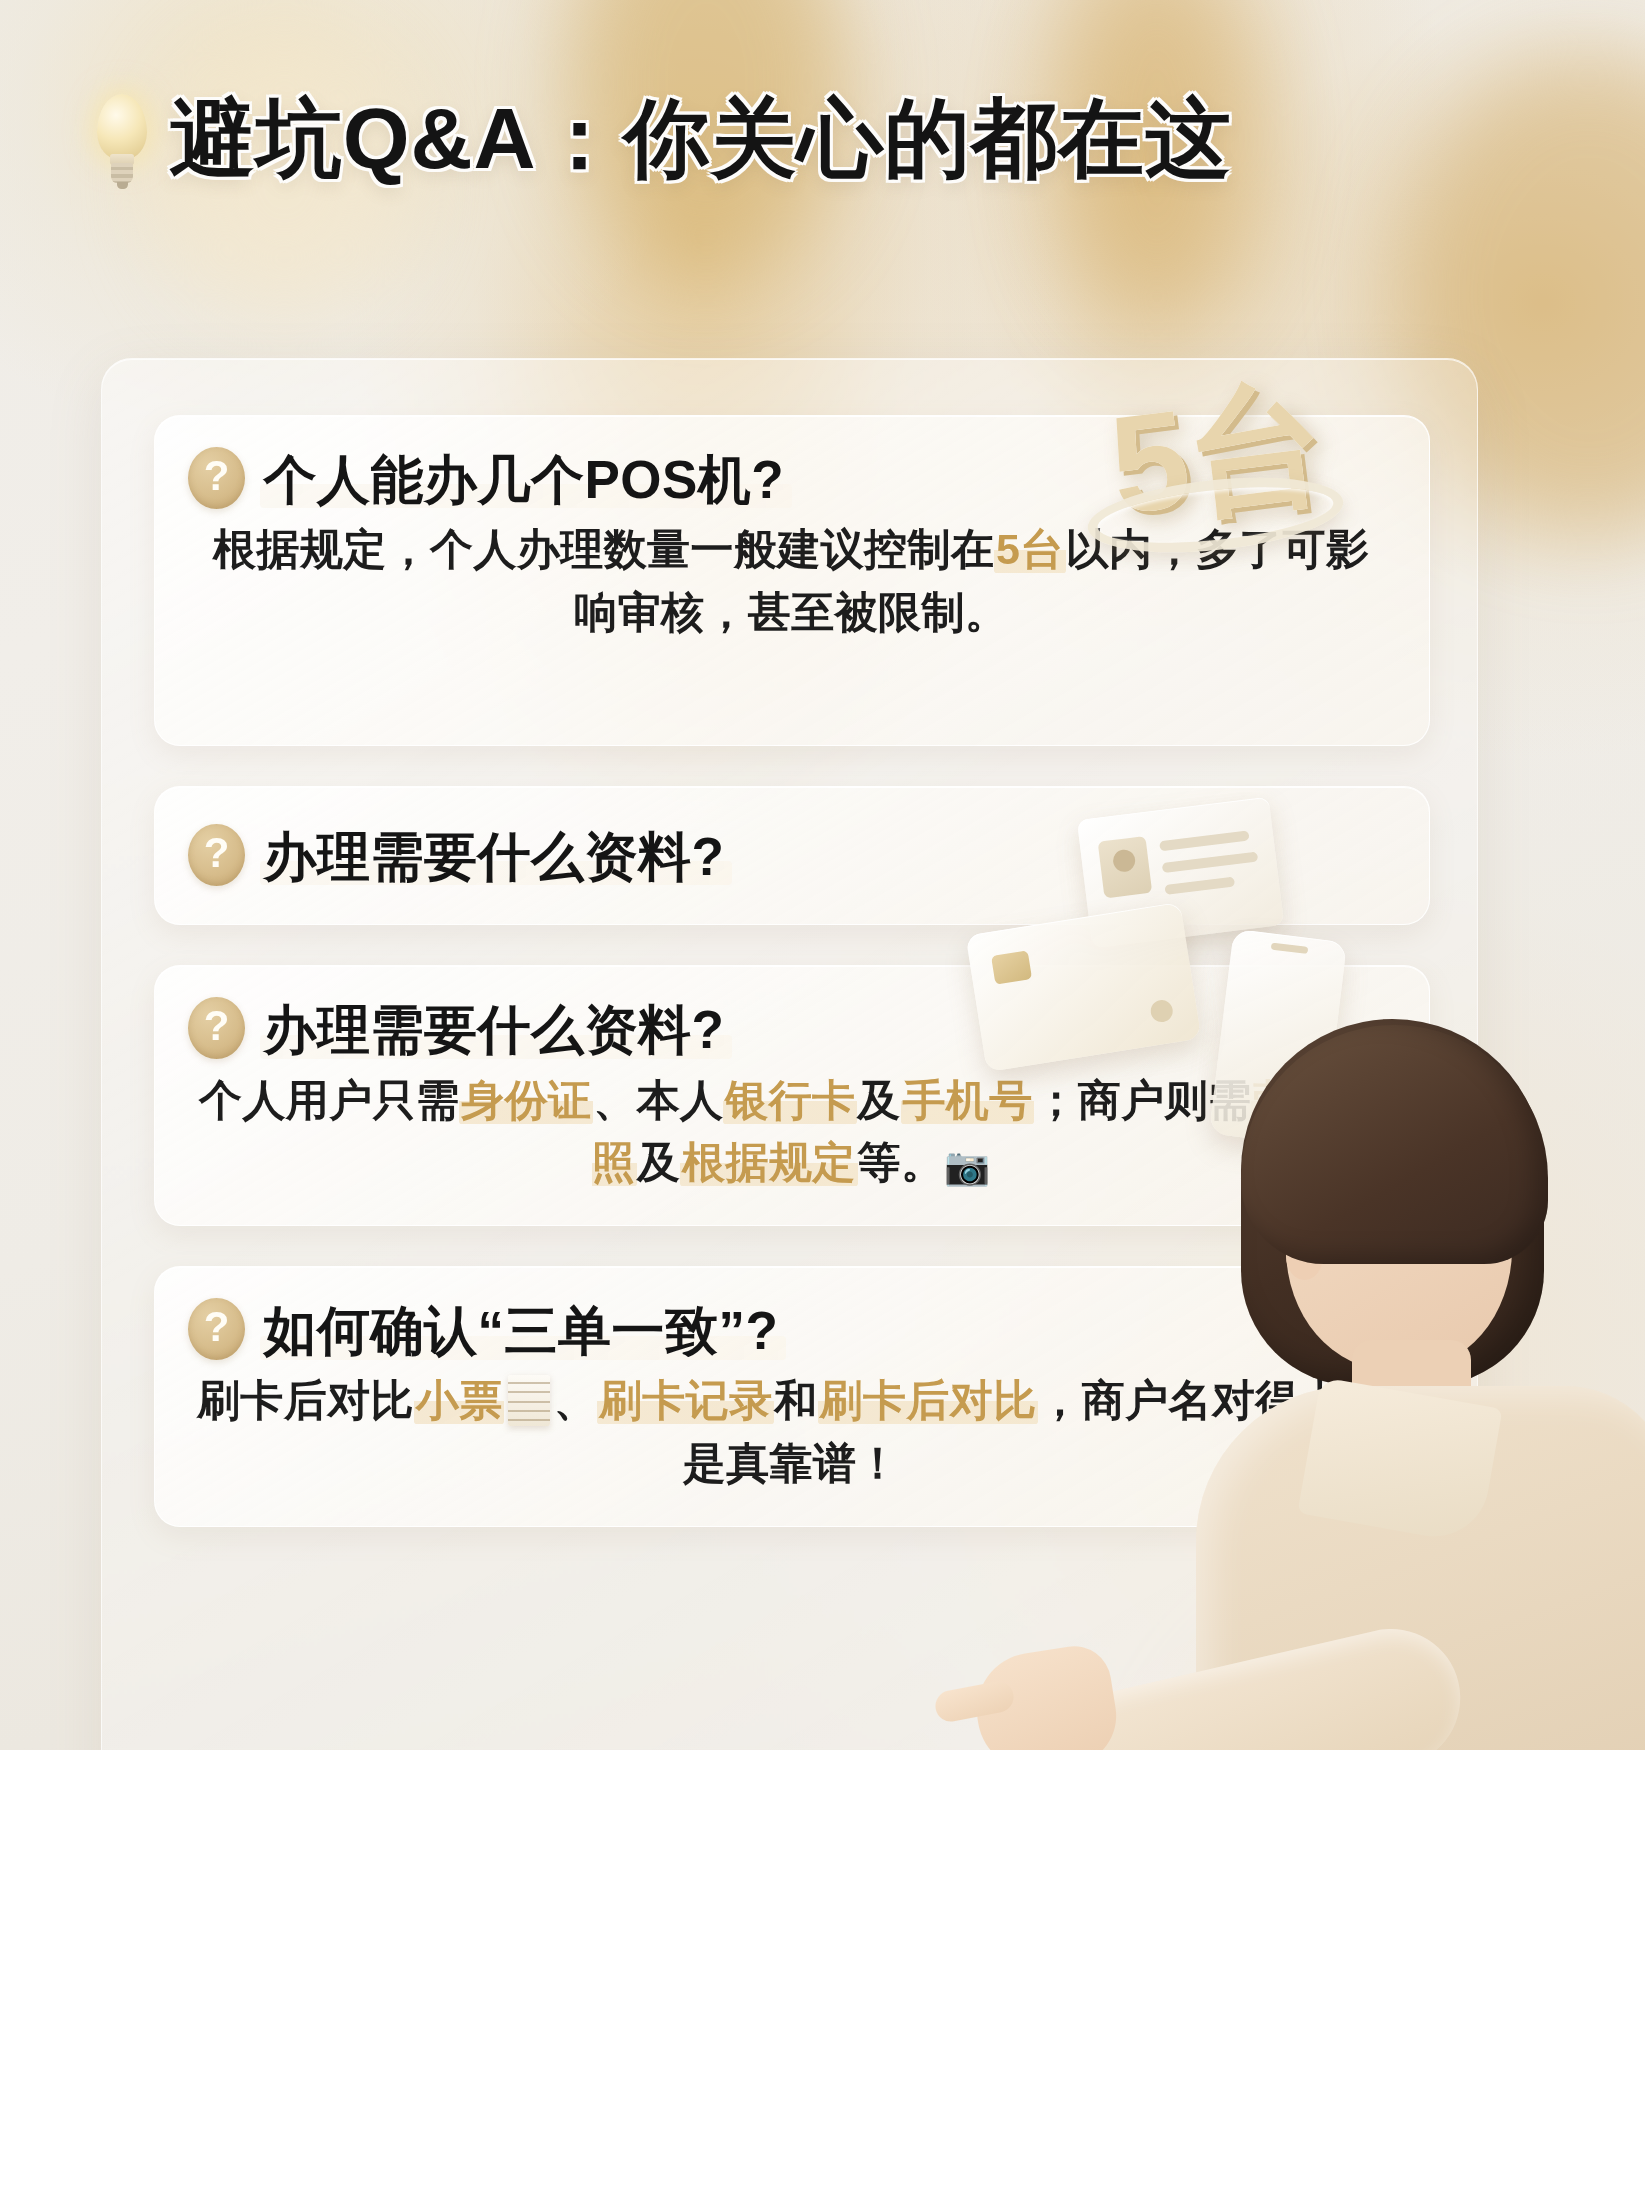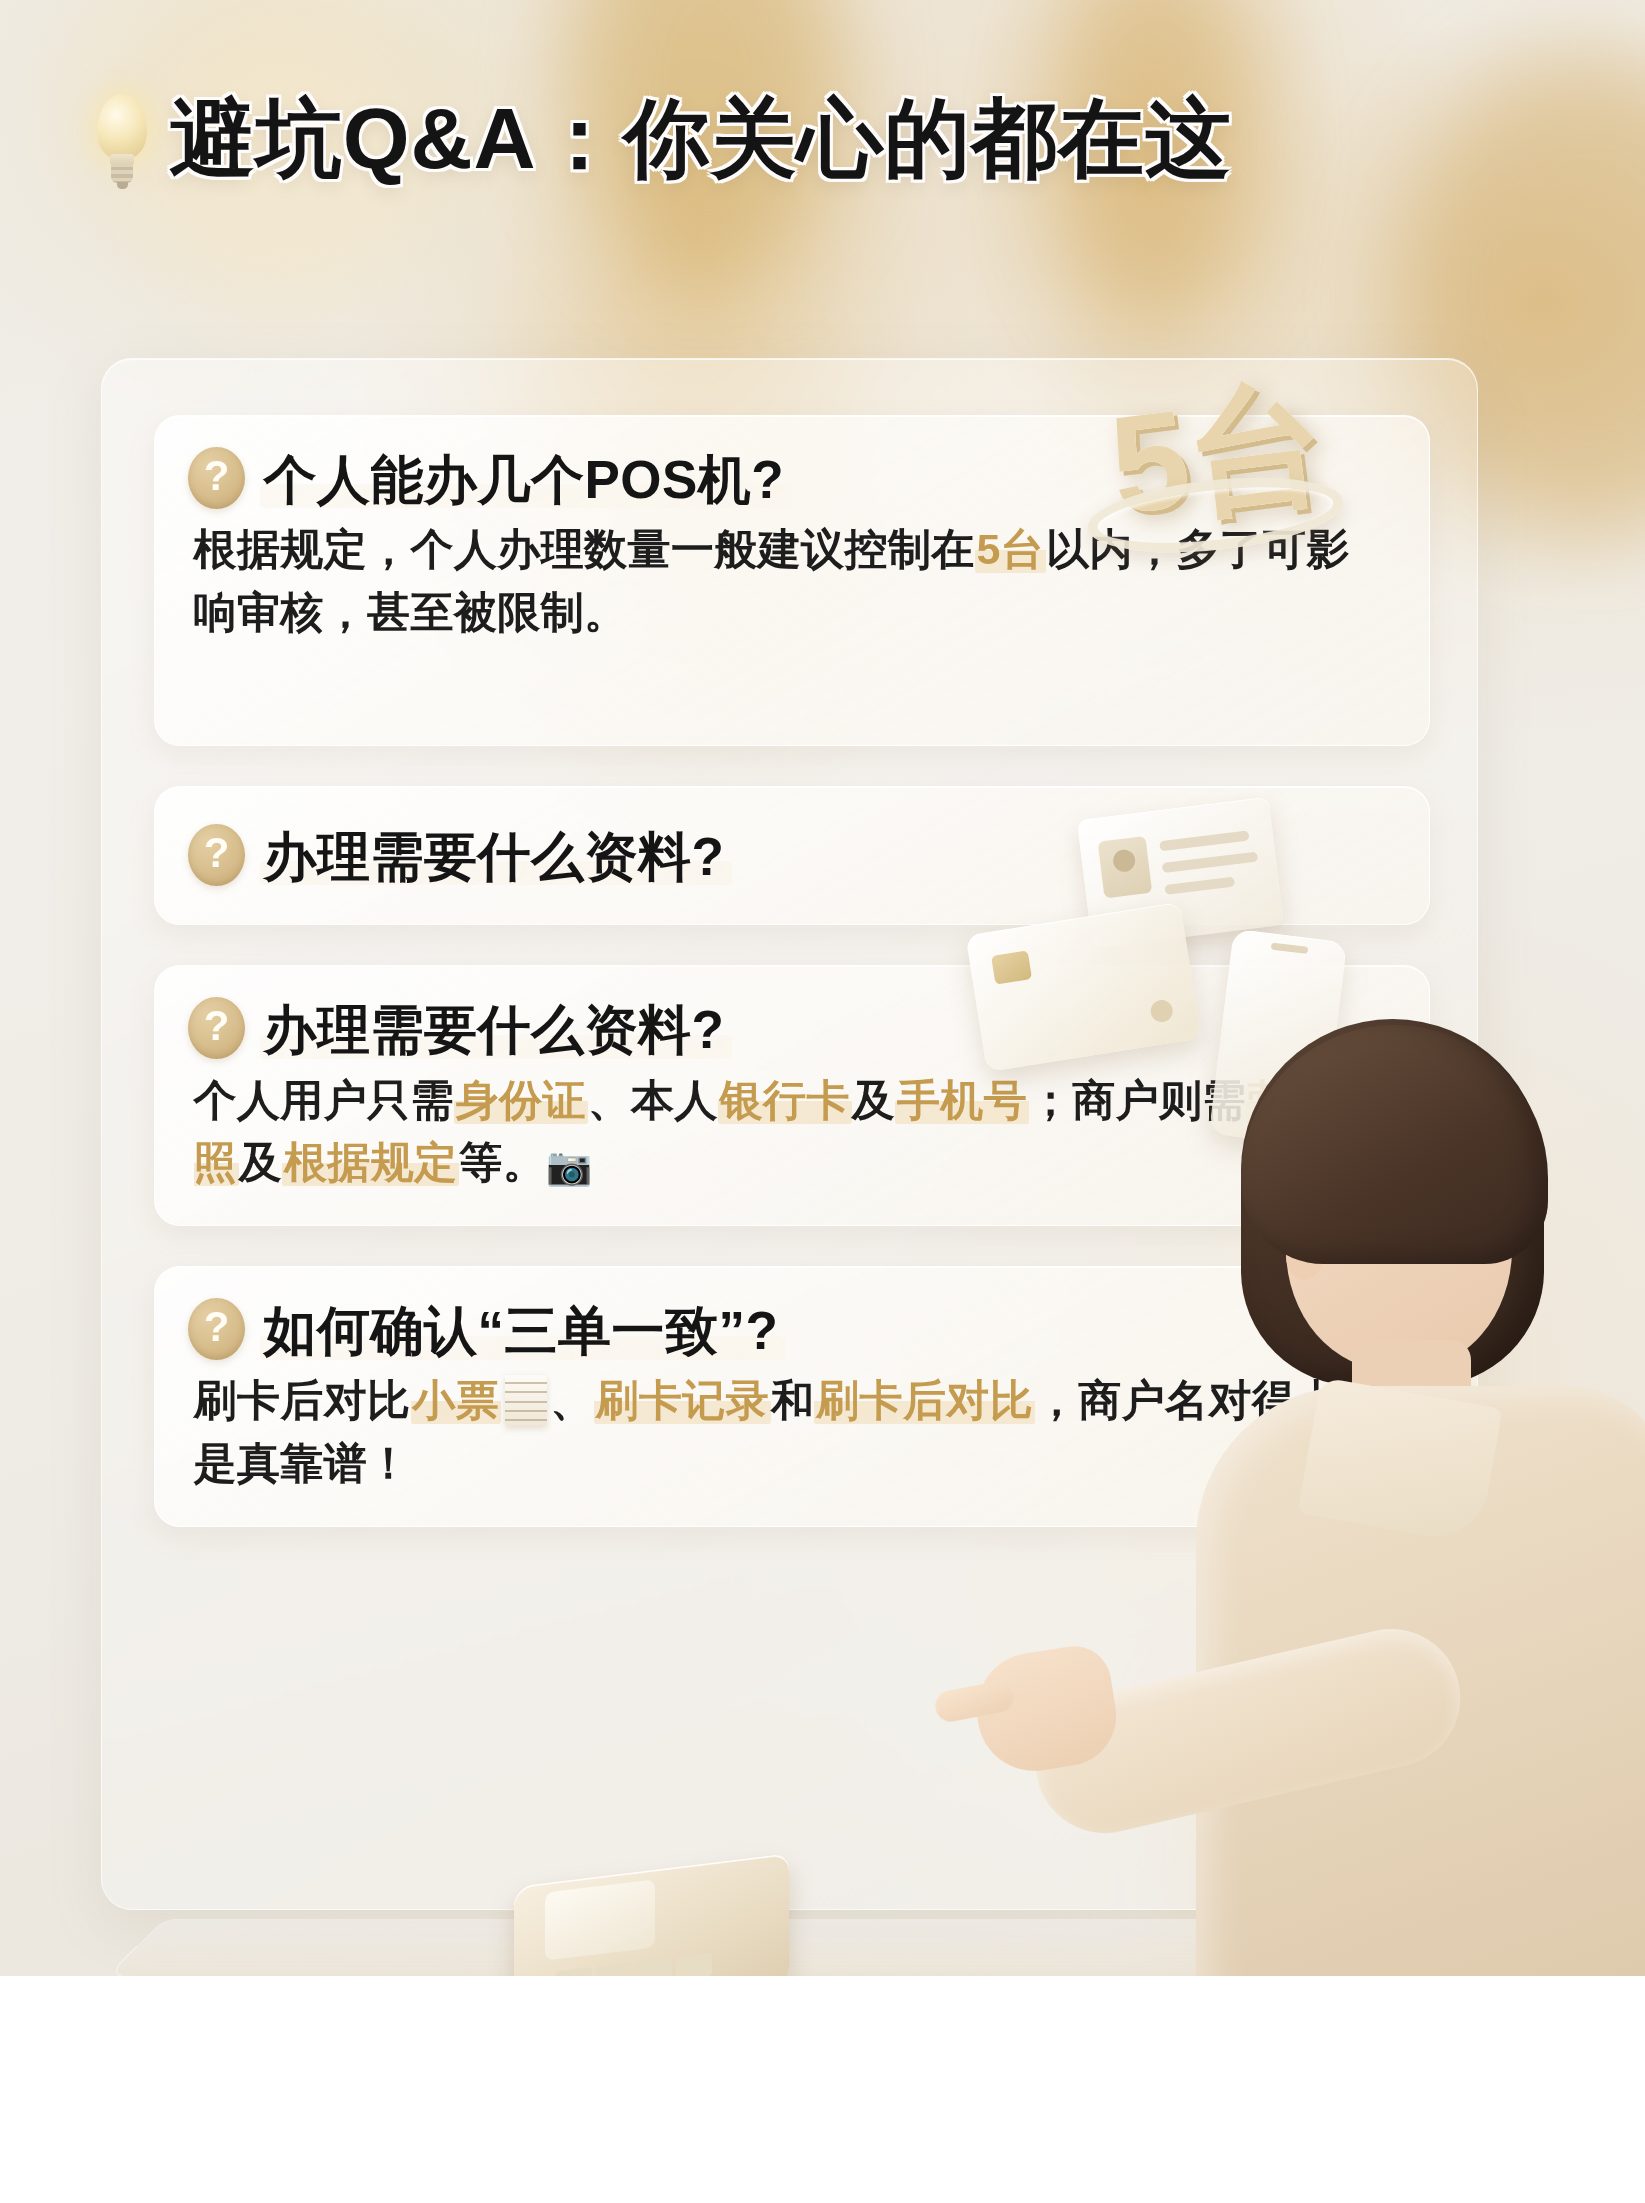--- a/index.html
+++ b/index.html
@@ -7,29 +7,30 @@
   html, body {
     width: 1646px;
     height: 2204px;
     overflow: hidden;
     font-family: "Liberation Sans", "DejaVu Sans", sans-serif;
   }
 
   #poster {
     position: relative;
     width: 1646px;
-    height: 1976px;
+    height: 1750px;
     background:
       radial-gradient(ellipse 569px 478px at 275px 110px, rgba(240,225,190,0.95) 0%, rgba(238,231,214,0.5) 45%, rgba(238,234,226,0) 72%),
       radial-gradient(ellipse 478px 808px at 698px 239px, rgba(226,196,140,0.85) 0%, rgba(232,212,175,0.35) 48%, rgba(238,234,226,0) 75%),
       radial-gradient(ellipse 386px 643px at 1148px 165px, rgba(224,192,133,0.80) 0%, rgba(234,216,183,0.30) 50%, rgba(238,234,226,0) 78%),
       radial-gradient(ellipse 643px 569px at 1543px 303px, rgba(222,190,132,0.70) 0%, rgba(236,224,200,0.25) 52%, rgba(238,234,226,0) 80%),
       radial-gradient(ellipse 826px 826px at 1377px 1377px, rgba(240,230,213,0.9) 0%, rgba(239,235,228,0.4) 60%, rgba(239,236,230,0) 85%),
       linear-gradient(165deg, #efece6 0%, #f1eee9 30%, #efece6 58%, #ece8e0 80%, #eae5dc 100%);
     overflow: hidden;
+    text-align: center;
   }
 
   
   .bokeh { position: absolute; border-radius: 50%; filter: blur(42px); pointer-events: none; }
 
   
   .title-row {
     position: absolute;
     left: 88px;
     top: 88px;

